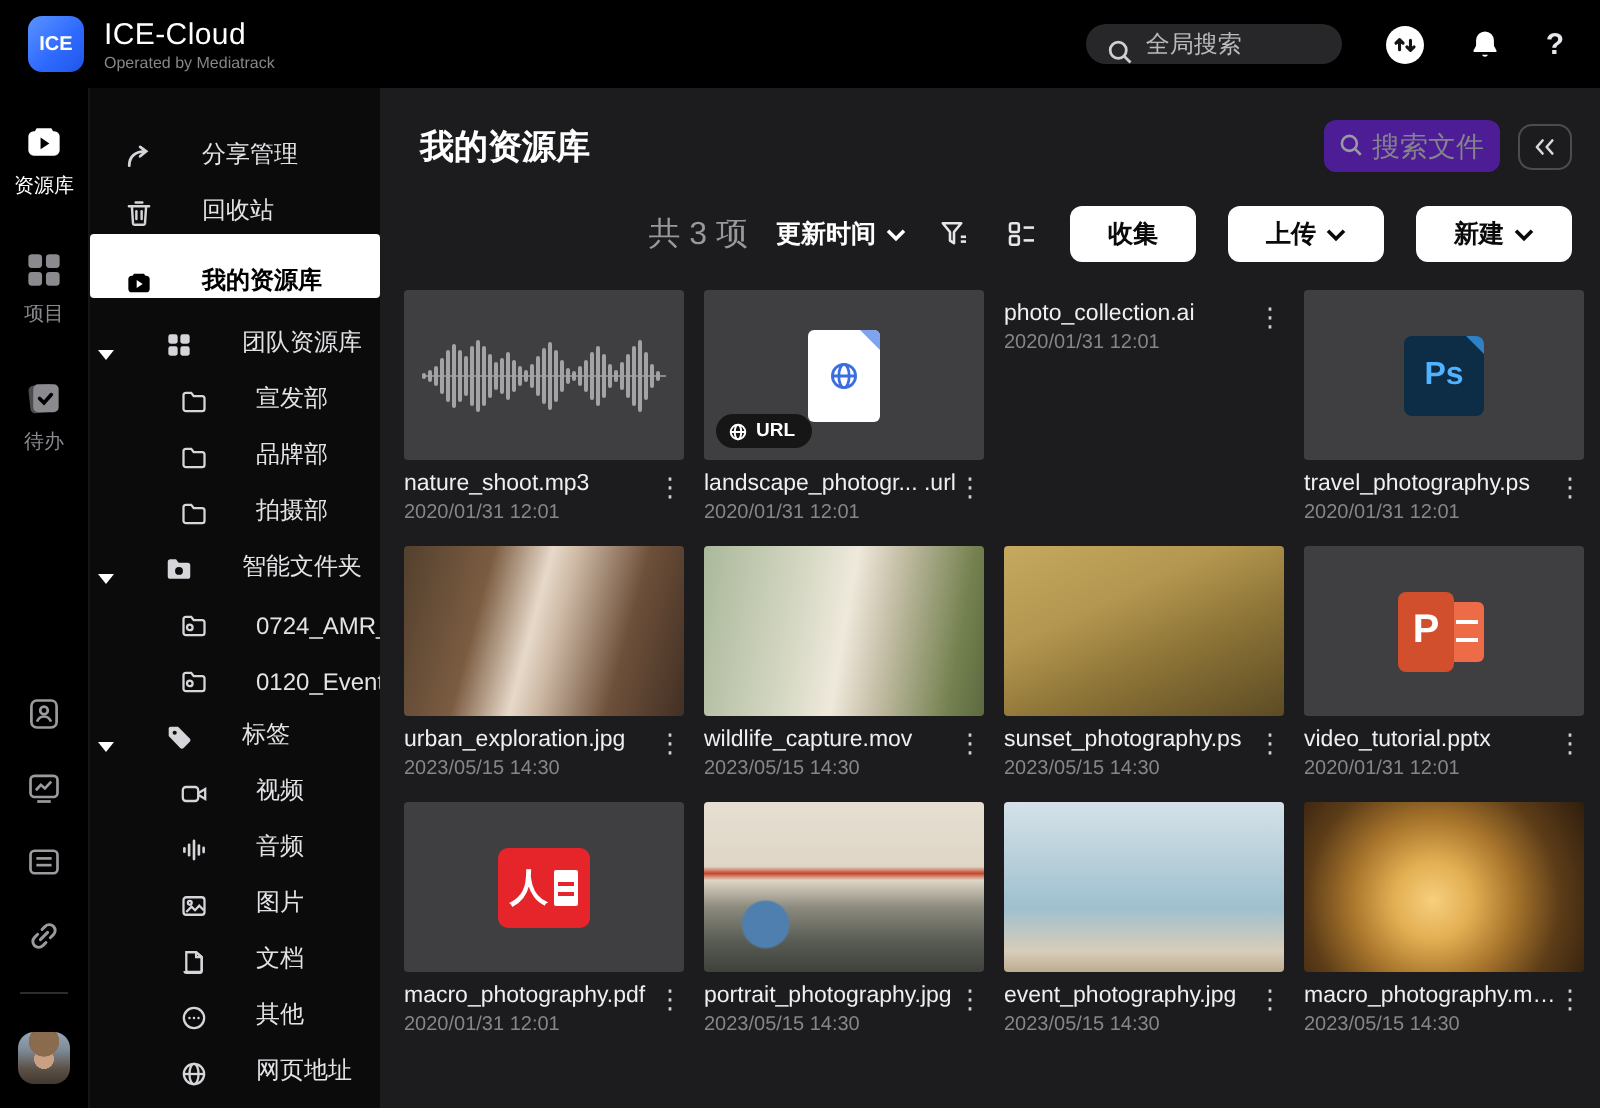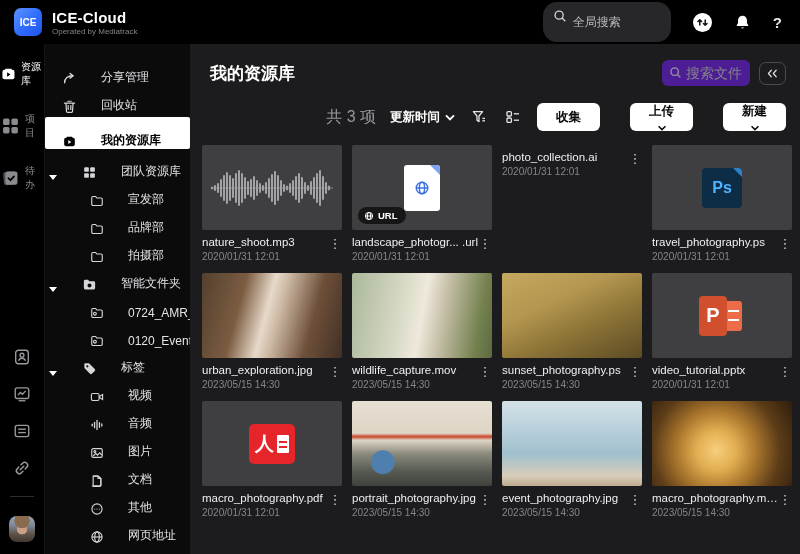--- a/index.html
+++ b/index.html
@@ -6,39 +6,39 @@
   html,body { width:800px; height:554px; overflow:hidden; background:#000;
     font-family:"Liberation Sans","DejaVu Sans",sans-serif; }
   svg { display:block; }
 
   
   .topbar { height:44px; background:#000; display:flex; align-items:center; padding:0 18px 0 14px; }
   .logo { width:28px; height:28px; border-radius:7px; flex:0 0 auto;
     background:linear-gradient(135deg,#5b93ff 0%,#2f6bff 55%,#1f55e8 100%);
     display:grid; place-items:center; color:#fff; font-weight:bold; font-size:10px; }
   .brand-block { margin-left:10px; }
-  .brand { color:#fff; font-size:15px; font-weight:bold; letter-spacing:.2px; }
+  .brand { color:#fff; font-size:15px; font-weight:normal; letter-spacing:.2px; }
   .operated { color:#85858a; font-size:8px; margin-top:1px; }
   .topbar-spacer { flex:1; }
-  .global-search { width:128px; height:40px; background:#272729; border:none; border-radius:14px;
+  .global-search { width:128px; height:20px; background:#272729; border:none; border-radius:14px;
     color:#c9c9cd; font-size:12px; padding:0 10px 0 30px; outline:none;
     font-family:"Liberation Sans","DejaVu Sans",sans-serif; }
   .global-search::placeholder { color:#b9b9be; }
   .gsearch-wrap { position:relative; }
   .gsearch-icon { position:absolute; left:10px; top:7px; color:#cfcfd3; }
   .top-ico { margin-left:22px; color:#fff; cursor:pointer; }
   .help { font-size:15px; font-weight:bold; color:#e8e8ec; margin-left:22px; }
 
   
   .app-body { display:flex; height:510px; }
 
   
   .rail { width:45px; background:#000; border-right:1px solid #151515;
     display:flex; flex-direction:column; align-items:center; padding-top:16px; }
-  .rail-item { display:flex; flex-direction:row; align-items:center; gap:4px;
+  .rail-item { display:flex; flex-direction:column; align-items:center; gap:4px;
     margin-bottom:24px; color:#8a8a8f; cursor:pointer; }
   .rail-item.active { color:#fff; }
   .rail-label { font-size:10px; }
   .rail-bottom { margin-top:auto; display:flex; flex-direction:column; align-items:center;
     gap:19px; padding-bottom:12px; color:#9a9a9f; }
   .rail-div { width:24px; height:1px; background:#2c2c2e; }
   .avatar { width:26px; height:26px; border-radius:8px; cursor:pointer;
     background:
       radial-gradient(circle at 50% 18%, #8a6b4e 0 30%, transparent 31%),
       radial-gradient(circle at 50% 52%, #c9a083 0 26%, transparent 27%),
@@ -71,21 +71,21 @@
   .collapse-btn { width:27px; height:23px; margin-left:9px; border:1px solid #4c4c50; border-radius:7px;
     display:grid; place-items:center; color:#d9d9dd; cursor:pointer; background:transparent; }
 
   .toolbar { display:flex; align-items:center; justify-content:flex-end; gap:14px; padding:17px 14px 0; }
   .count { color:#97979c; font-size:16px; }
   .sort { display:flex; align-items:center; gap:5px; color:#fff; font-size:12.5px; font-weight:bold; cursor:pointer; }
   .tool-ico { color:#e6e6ea; cursor:pointer; margin:0 2px; }
   .btn { background:#fff; color:#0a0a0a; border:none; border-radius:6px; height:28px; padding:0 19px;
     font-size:12.5px; font-weight:bold; display:flex; align-items:center; gap:5px; cursor:pointer;
     font-family:"Liberation Sans","DejaVu Sans",sans-serif; }
-  .btn + .btn { margin-left:16px;flex-direction:column; }
+  .btn + .btn { margin-left:2px; }
 
   
   .grid { display:grid; grid-template-columns:repeat(4,140px); column-gap:10px; row-gap:11px;
     padding:14px 8px 0 12px; }
   .card { width:140px; cursor:pointer; }
   .thumb { width:140px; height:85px; background:#3f3f41; border-radius:2px; position:relative;
     overflow:hidden; display:grid; place-items:center; }
   .meta { display:flex; margin-top:6px; }
   .texts { min-width:0; flex:1; }
   .card-name { color:#efeff2; font-size:11.5px; white-space:nowrap; overflow:hidden; text-overflow:ellipsis; }

